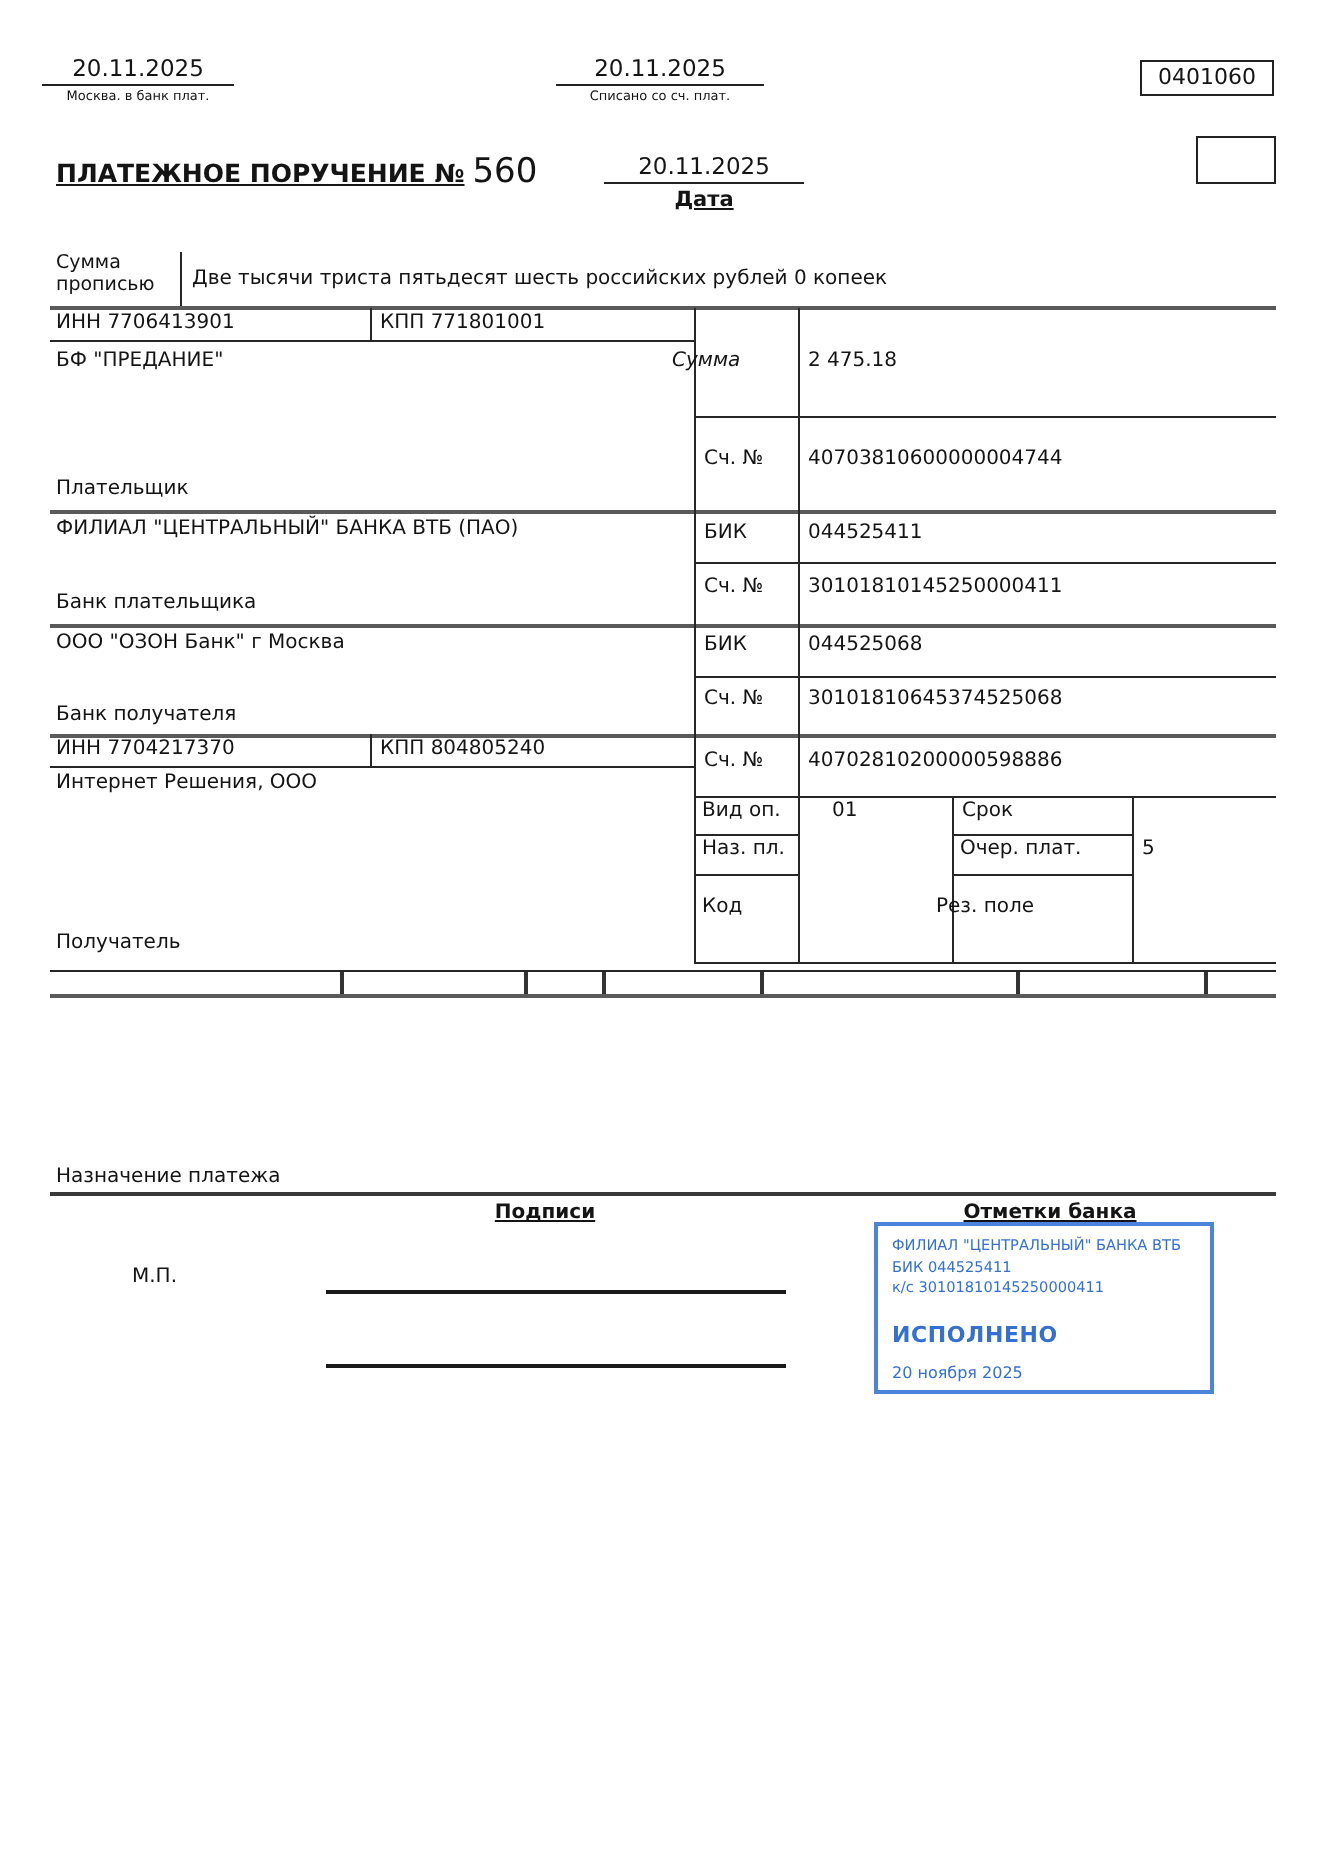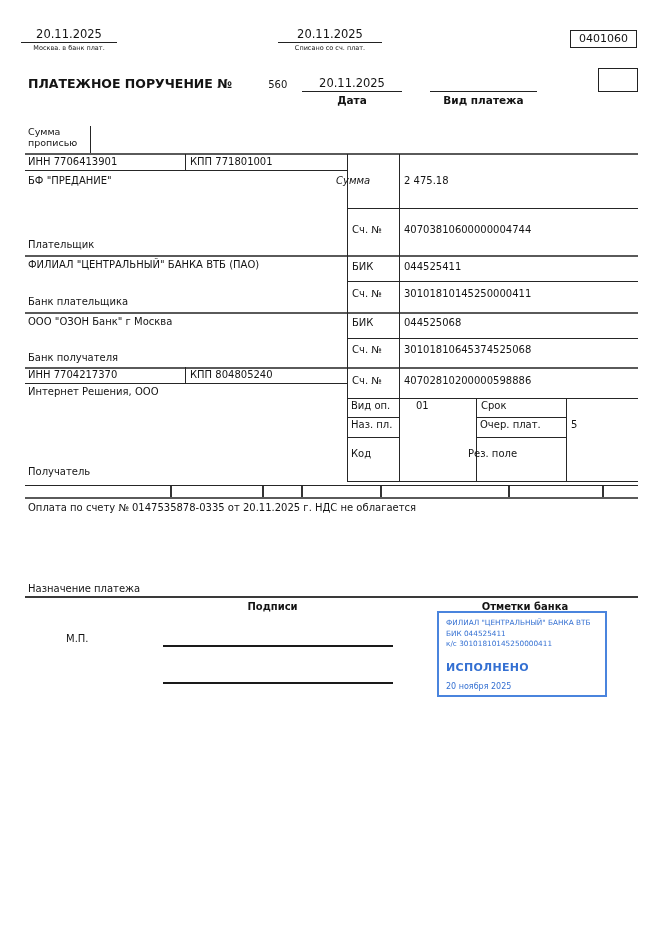--- a/index.html
+++ b/index.html
@@ -1,19 +1,19 @@
 <!DOCTYPE html>
 <html><head>
 <meta charset="utf-8">
 <style>
   html,body{margin:0;padding:0;background:#fff;}
   .page{position:relative;width:660px;height:933px;background:#fff;overflow:hidden;
         font-family:"DejaVu Sans",sans-serif;color:#141414;}
   .t{position:absolute;white-space:nowrap;font-size:10px;line-height:1.15;}
-  .b{font-weight:bold;}
+  .b{font-weight:bold;text-decoration:underline;}
   .ctr{text-align:center;}
   .sub{font-size:6.5px;text-align:center;white-space:nowrap;margin-top:1px;}
   .dateblk{position:absolute;}
   .dateblk .dv{font-size:11.5px;text-align:center;border-bottom:1.5px solid #222;padding-bottom:1px;}
   .hl{position:absolute;height:1px;background:#262626;}
   .hl.thick{height:2px;background:#5a5a5a;}
   .vl{position:absolute;width:1px;background:#262626;}
   .tick{position:absolute;width:2px;background:#333;}
   .box{position:absolute;border:1.6px solid #222;box-sizing:border-box;}
   .wrap{white-space:normal;line-height:1.2;}
@@ -36,34 +36,31 @@
   <div class="dateblk" style="left:278px;top:27px;width:104px;">
     <div class="dv">20.11.2025</div>
     <div class="sub">Списано со сч. плат.</div>
   </div>
   <div class="box" style="left:570px;top:30px;width:67px;height:18px;">
     <div class="ctr" style="font-size:11px;line-height:15px;">0401060</div>
   </div>
 
   <div class="t" style="left:28px;top:77px;font-size:12.5px;">
     <span class="b">ПЛАТЕЖНОЕ ПОРУЧЕНИЕ №</span>
-    <span style="font-size:10px;margin-left:32px;">560</span>
+    <span style="font-size:17px;">560</span>
   </div>
   <div class="dateblk" style="left:302px;top:76px;width:100px;">
     <div class="dv">20.11.2025</div>
     <div class="ctr b" style="font-size:10.5px;margin-top:2px;">Дата</div>
   </div>
-  <div class="dateblk" style="left:430px;top:76px;width:107px;">
-    <div class="dv" style="height:14px;"></div>
-    <div class="ctr b" style="font-size:10.5px;margin-top:2px;">Вид платежа</div>
-  </div>
   <div class="box" style="left:598px;top:68px;width:40px;height:24px;"></div>
 
   <div class="t wrap" style="left:28px;top:126px;width:60px;font-size:9.5px;">Сумма прописью</div>
   <div class="vl" style="left:90px;top:126px;height:27px;"></div>
+  <div class="t" style="left:96px;top:134px;">Две тысячи триста пятьдесят шесть российских рублей 0 копеек</div>
 
   <div class="hl thick" style="left:25px;top:153px;width:613px;"></div>
   <div class="hl" style="left:25px;top:170px;width:322px;"></div>
   <div class="hl" style="left:347px;top:208px;width:291px;"></div>
   <div class="hl thick" style="left:25px;top:255px;width:613px;"></div>
   <div class="hl" style="left:347px;top:281px;width:291px;"></div>
   <div class="hl thick" style="left:25px;top:312px;width:613px;"></div>
   <div class="hl" style="left:347px;top:338px;width:291px;"></div>
   <div class="hl thick" style="left:25px;top:367px;width:613px;"></div>
   <div class="hl" style="left:25px;top:383px;width:322px;"></div>
@@ -122,21 +119,20 @@
 
   <div class="t" style="left:351px;top:400px;">Вид оп.</div>
   <div class="t" style="left:416px;top:400px;">01</div>
   <div class="t" style="left:481px;top:400px;">Срок</div>
   <div class="t" style="left:351px;top:419px;">Наз. пл.</div>
   <div class="t" style="left:480px;top:419px;">Очер. плат.</div>
   <div class="t" style="left:571px;top:419px;">5</div>
   <div class="t" style="left:351px;top:448px;">Код</div>
   <div class="t" style="left:468px;top:448px;">Рез. поле</div>
 
-  <div class="t" style="left:28px;top:502px;">Оплата по счету № 0147535878-0335 от 20.11.2025 г. НДС не облагается</div>
   <div class="t" style="left:28px;top:583px;">Назначение платежа</div>
   <div class="hl thick" style="left:25px;top:596px;width:613px;background:#3a3a3a;"></div>
 
   <div class="t b ctr" style="left:200px;top:601px;width:145px;">Подписи</div>
   <div class="t b ctr" style="left:450px;top:601px;width:150px;">Отметки банка</div>
   <div class="t" style="left:66px;top:633px;">М.П.</div>
   <div class="sig" style="left:163px;top:645px;width:230px;"></div>
   <div class="sig" style="left:163px;top:682px;width:230px;"></div>
 
   <div class="stamp">

